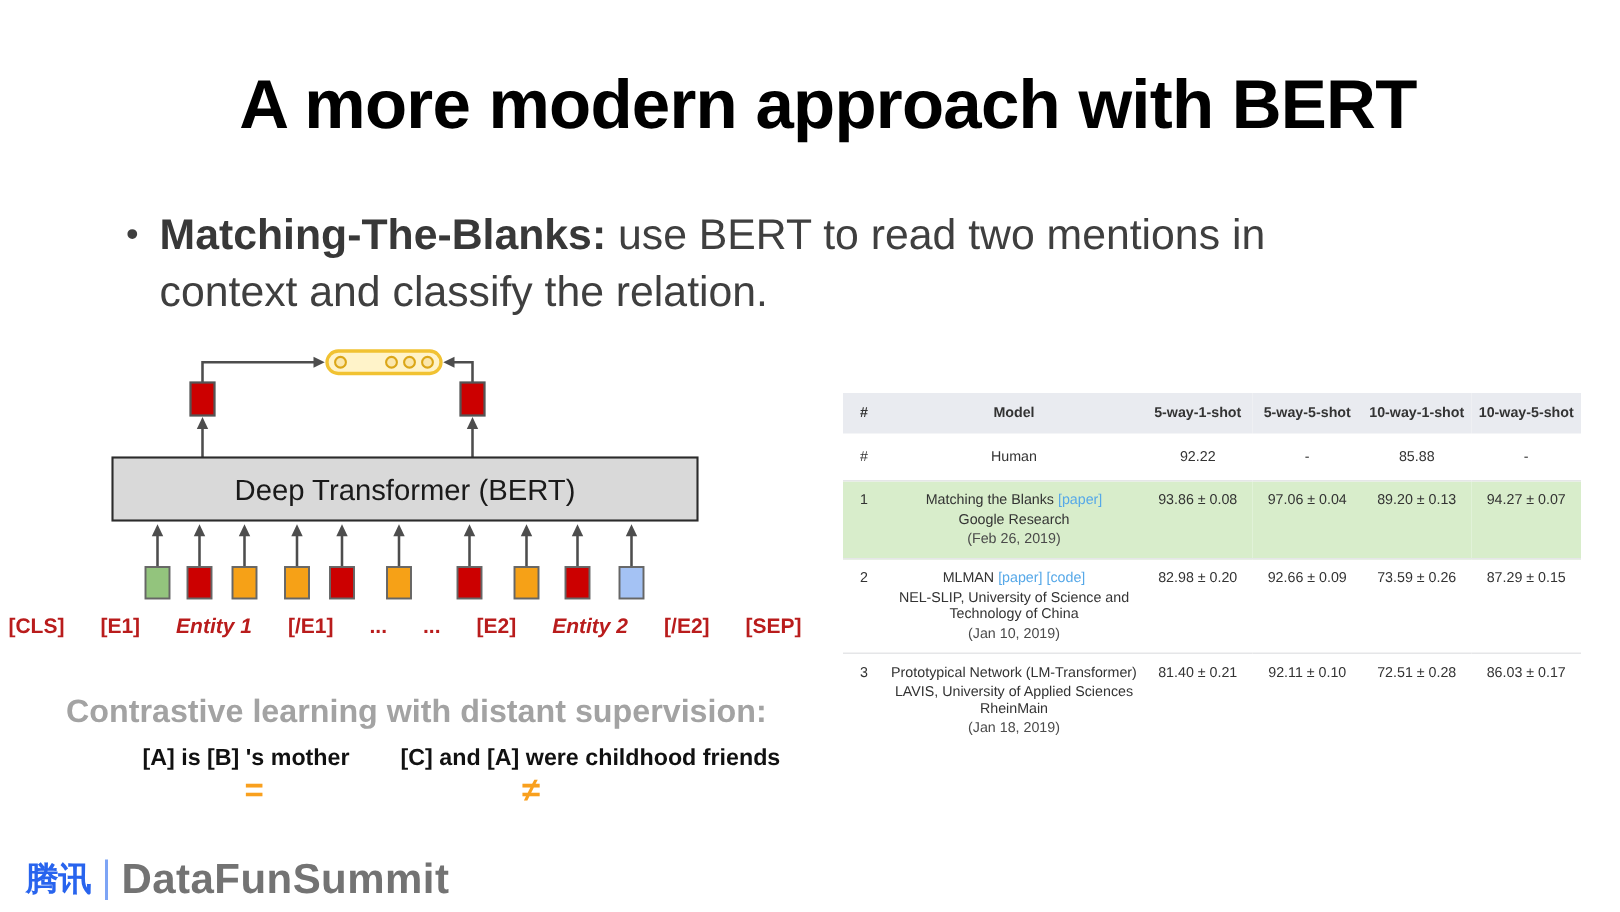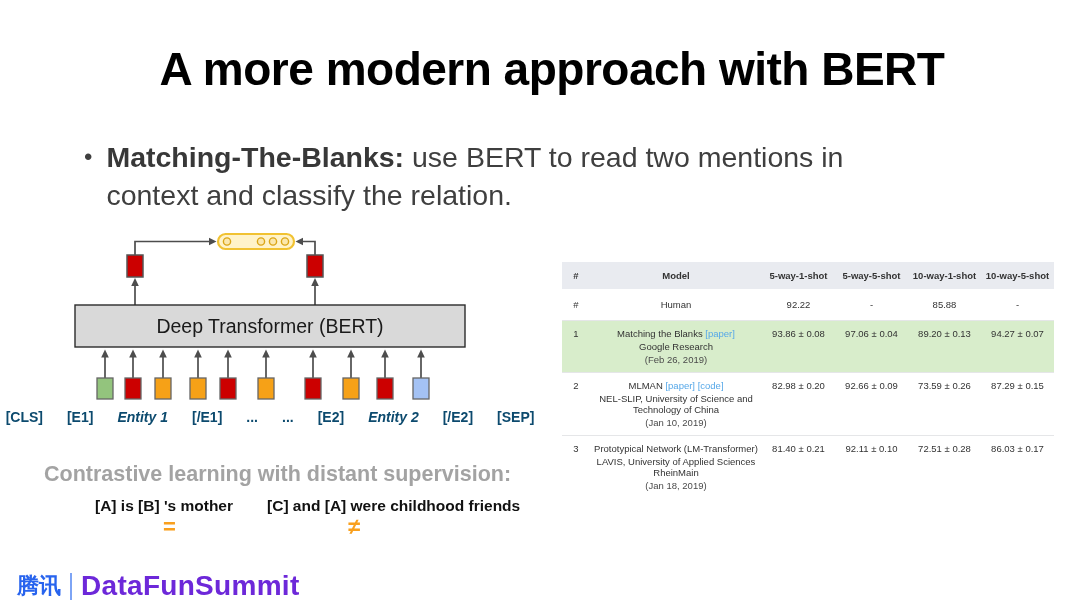--- a/index.html
+++ b/index.html
@@ -21,21 +21,21 @@
   .pill-circle { stroke:#dba617; stroke-width:1.4; }
   .tok { stroke:#666; stroke-width:1.3; }
   .redsq { stroke:#555; stroke-width:1.5; }
   .graybox { stroke:#2b2b2b; stroke-width:1.4; }
   .aline { stroke:#4d4d4d; stroke-width:1.7; fill:none; }
   .ahead { fill:#4d4d4d; stroke:none; }
   .tx-label { font-family:"Liberation Sans", sans-serif; font-size:19.5px; fill:#1a1a1a; }
 
   .token-labels { position:absolute; left:70px; top:409px; width:400px;
                   display:flex; justify-content:center; gap:24px;
-                  font-size:14px; font-weight:bold; color:#0c4a6e; white-space:nowrap; }
+                  font-size:14px; font-weight:bold; color:#b91c1c; white-space:nowrap; }
   .token-labels .ital { font-style:italic; }
 
   
   .lb-table { position:absolute; left:562px; top:262px; width:492px;
               border-collapse:collapse; table-layout:fixed;
               font-size:9.5px; color:#333; }
   .lb-table th { background:#e9ebf0; font-weight:600; color:#333;
                  padding:8px 2px; text-align:center; }
   .lb-table td { vertical-align:top; text-align:center; padding:7px 2px; }
   .lb-table tbody tr { border-bottom:1px solid #e5e6e8; }
@@ -60,21 +60,21 @@
   .op-eq { left:163px; } .op-neq { left:348px; }
   .pair-bottom { position:absolute; left:97px; top:542px; font-size:15.5px;
                  font-weight:bold; color:#111; white-space:nowrap; }
 
   
   .logo { position:absolute; left:14px; top:570px; display:flex; align-items:center; }
   .logo .tencent-en { font-size:27px; font-weight:bold; font-style:italic;
                       color:#2864ee; letter-spacing:-1px; }
   .logo .tencent-cn { font-size:22px; font-weight:bold; color:#2864ee; margin-left:3px; }
   .logo .logo-divider { width:2px; height:27px; background:#7da4f5; margin:0 9px; }
-  .logo .datafun { font-size:28px; font-weight:bold; color:#6d28d9; letter-spacing:0.3px; }
+  .logo .datafun { font-size:28px; font-weight:bold; color:#737373; letter-spacing:0.3px; }
   .citation { position:absolute; right:4px; top:577px; font-size:15px; color:#5b5b5b; }
 </style>
 </head>
 <body>
 
 <div class="slide">
 
   <div class="title">A more modern approach with BERT</div>
 
   <div class="bullet-row">

